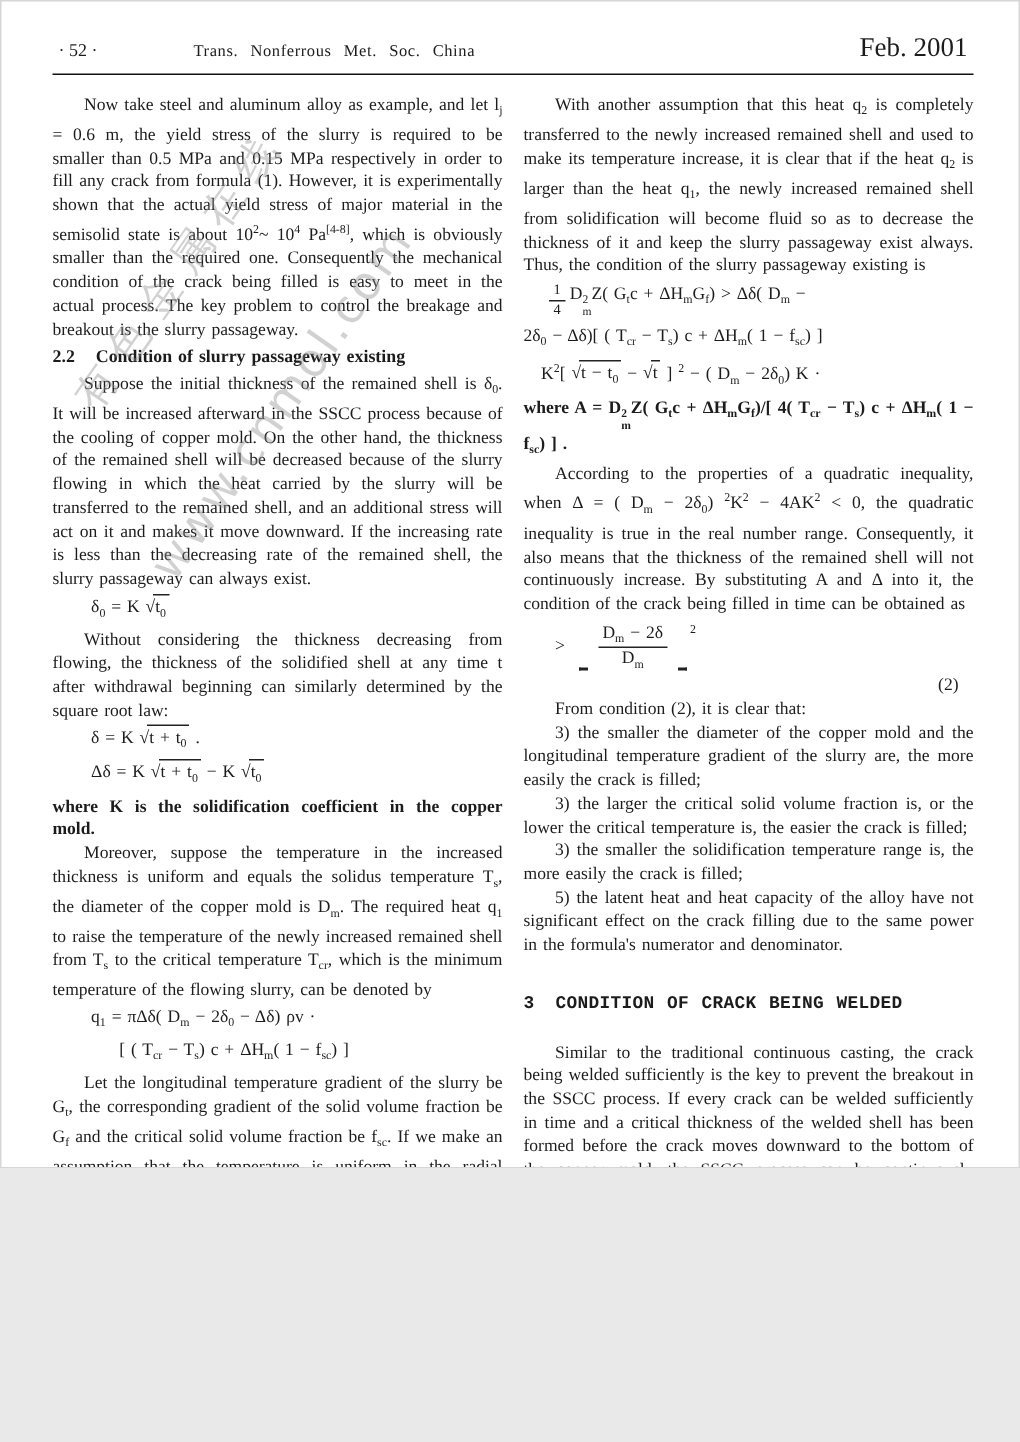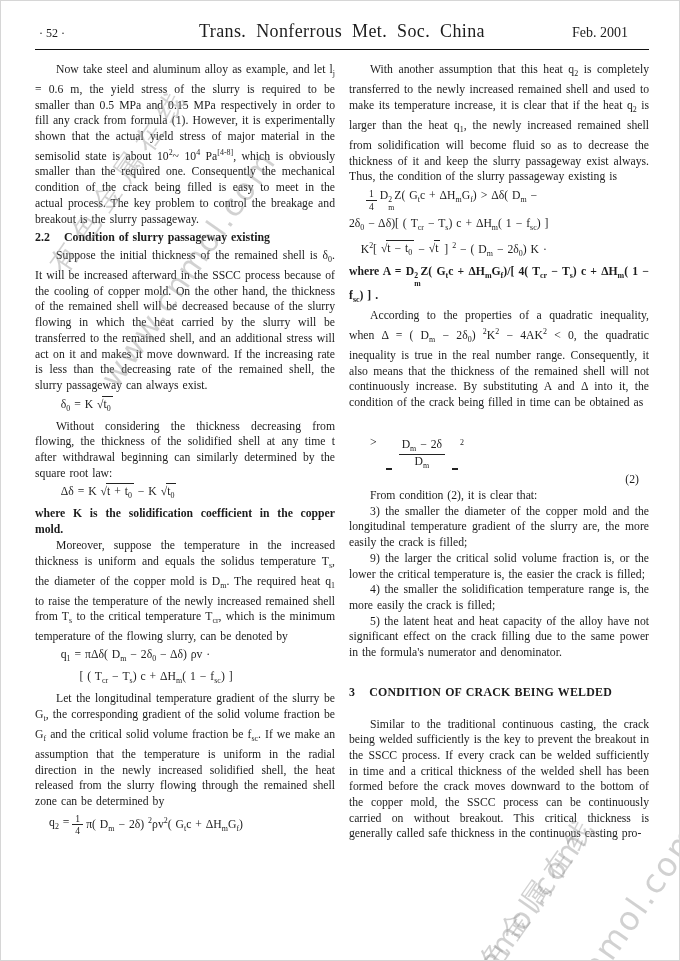--- a/index.html
+++ b/index.html
@@ -1,54 +1,54 @@
 <!DOCTYPE html>
 <html><head>
 <meta charset="utf-8">
 <style>
   html,body{margin:0;padding:0;background:#e9e9e9;}
   .page{
-    position:relative;width:680px;height:961px;margin:0 auto;
+    position:relative;width:680px;height:779px;margin:0 auto;
     background:#ffffff;border:1px solid #d6d6d6;box-sizing:border-box;
     font-family:"Liberation Serif","DejaVu Serif",serif;
     color:#1c1c1c;overflow:hidden;
   }
   .inner{position:relative;padding:18px 30px 0 34px;z-index:2;}
   
   .hdr{display:flex;align-items:baseline;padding:2px 4px 0 4px;}
   .hdr .pgnum{font-size:12px;width:90px;}
-  .hdr .jtitle{flex:1;text-align:center;font-size:18px;word-spacing:5px;letter-spacing:.4px;}
-  .hdr .jdate{width:90px;text-align:center;font-size:14px;}
+  .hdr .jtitle{flex:1;text-align:left;font-size:11px;word-spacing:5px;letter-spacing:.4px;}
+  .hdr .jdate{width:90px;text-align:right;font-size:18px;}
   .hrule{border-bottom:1.7px solid #111;margin-top:7px;}
   
   .cols{display:flex;gap:14px;margin-top:12px;}
   .col{flex:1;min-width:0;font-size:11.7px;line-height:15.7px;text-align:justify;word-spacing:1px;}
   .col p{margin:0;text-indent:1.8em;}
   .col p.noind{text-indent:0;font-weight:bold;}
   h3.sec{font-size:11.9px;margin:3px 0 2px 0;font-weight:bold;text-align:left;}
   h3.sec .secnum{margin-right:14px;}
-  h3.sec3{margin:24px 0 16px 0;letter-spacing:.2px;}
+  h3.sec3{margin:24px 0 16px 0;letter-spacing:.2px;font-family:Liberation Mono, monospace;}
   
   .eq{margin:2px 0 2px 2.2em;text-align:left;white-space:nowrap;}
   .eq.cont2{margin-left:3.8em;}
   .eq.flush{margin-left:0;}
   .eq.ind1{margin-left:1em;}
   sub,sup{font-size:.68em;}
   .sq{white-space:nowrap;}
   .sq .ov{display:inline-block;border-top:1.1px solid #222;padding:0 2px 0 1px;margin-left:-1px;}
   .ss{display:inline-flex;flex-direction:column;font-size:.66em;line-height:1.05;vertical-align:-.45em;text-align:left;}
   .frac{display:inline-flex;flex-direction:column;align-items:center;vertical-align:middle;line-height:1.2;margin:0 3px;}
   .frac .num{border-bottom:1.1px solid #222;padding:0 3px;}
   .frac.sm{font-size:.82em;}
   .eqtall{margin:3px 0 3px 1.2em;text-align:left;display:flex;align-items:center;white-space:nowrap;}
   
   .eq2block{margin:4px 0 0 0;}
   .eq2row{display:flex;align-items:center;justify-content:flex-start;margin-left:1.2em;white-space:nowrap;}
   .rel{margin:0 7px;}
-  .brk{display:inline-flex;align-items:flex-end;margin-left:2px;margin-top:23px;}
+  .brk{display:inline-flex;align-items:flex-end;margin-left:2px;}
   .brk .bl{width:5px;border-left:1.5px solid #222;border-top:1.5px solid #222;border-bottom:1.5px solid #222;margin-right:4px;}
   .brk .br{width:5px;border-right:1.5px solid #222;border-top:1.5px solid #222;border-bottom:1.5px solid #222;margin-left:4px;}
   .brk sup.pw{align-self:flex-start;margin:-3px 0 0 2px;}
   .eqlabel{text-align:right;margin:2px 10px 0 0;}
   
   .wm{position:absolute;transform-origin:0 0;transform:rotate(-55deg);color:#8f8f8f;opacity:.40;
       pointer-events:none;font-family:"DejaVu Sans",sans-serif;z-index:4;white-space:nowrap;}
   #wm-cn-top{left:40px;top:258px;font-size:28px;letter-spacing:9px;}
   #wm-url-top{left:92px;top:372px;font-size:31px;letter-spacing:2px;}
   #wm-cn-bottom{left:448px;top:986px;font-size:28px;letter-spacing:9px;}
@@ -77,20 +77,21 @@
         <h3 class="sec">
           <span class="secnum">2.2</span><span>Condition of slurry passageway existing</span>
         </h3>
 
         <p>Suppose the initial thickness of the remained shell is δ<sub>0</sub>. It will be increased afterward in the SSCC process because of the cooling of copper mold. On the other hand, the thickness of the remained shell will be decreased because of the slurry flowing in which the heat carried by the slurry will be transferred to the remained shell, and an additional stress will act on it and makes it move downward. If the increasing rate is less than the decreasing rate of the remained shell, the slurry passageway can always exist.</p>
 
         <div class="eq">δ<sub>0</sub> = K <span class="sq">√<span class="ov">t<sub>0</sub></span></span></div>
 
         <p>Without considering the thickness decreasing from flowing, the thickness of the solidified shell at any time t after withdrawal beginning can similarly determined by the square root law:</p>
 
+        <div class="eq">δ = K <span class="sq">√<span class="ov">t + t<sub>0</sub></span></span> .</div>
 
 
         <div class="eq">Δδ = K <span class="sq">√<span class="ov">t + t<sub>0</sub></span></span> − K <span class="sq">√<span class="ov">t<sub>0</sub></span></span></div>
 
         <p class="noind">where K is the solidification coefficient in the copper mold.</p>
         <p>Moreover, suppose the temperature in the increased thickness is uniform and equals the solidus temperature T<sub>s</sub>, the diameter of the copper mold is D<sub>m</sub>. The required heat q<sub>1</sub> to raise the temperature of the newly increased remained shell from T<sub>s</sub> to the critical temperature T<sub>cr</sub>, which is the minimum temperature of the flowing slurry, can be denoted by</p>
 
         <div class="eq">q<sub>1</sub> = πΔδ( D<sub>m</sub> − 2δ<sub>0</sub> − Δδ) ρv ·</div>
         <div class="eq cont2">[ ( T<sub>cr</sub> − T<sub>s</sub>) c + ΔH<sub>m</sub>( 1 − f<sub>sc</sub>) ]</div>
 
@@ -142,22 +143,22 @@
               <span class="br"></span>
               <sup class="pw">2</sup>
             </span>
           </div>
           <div class="eqlabel">(2)</div>
         </div>
 
         <p>From condition (2), it is clear that:</p>
 
         <p>3) the smaller the diameter of the copper mold and the longitudinal temperature gradient of the slurry are, the more easily the crack is filled;</p>
-        <p>9) the larger the critical solid volume fraction is, or the lower the critical temperature is, the easier the crack is filled;</p>
-        <p>4) the smaller the solidification temperature range is, the more easily the crack is filled;</p>
+        <p>3) the larger the critical solid volume fraction is, or the lower the critical temperature is, the easier the crack is filled;</p>
+        <p>3) the smaller the solidification temperature range is, the more easily the crack is filled;</p>
         <p>5) the latent heat and heat capacity of the alloy have not significant effect on the crack filling due to the same power in the formula's numerator and denominator.</p>
 
         <h3 class="sec sec3">
           <span class="secnum">3</span><span>CONDITION OF CRACK BEING WELDED</span>
         </h3>
 
         <p>Similar to the traditional continuous casting, the crack being welded sufficiently is the key to prevent the breakout in the SSCC process. If every crack can be welded sufficiently in time and a critical thickness of the welded shell has been formed before the crack moves downward to the bottom of the copper mold, the SSCC process can be continuously carried on without breakout. This critical thickness is generally called safe thickness in the continuous casting pro-</p>
       </section>
     </div>
   </div>

